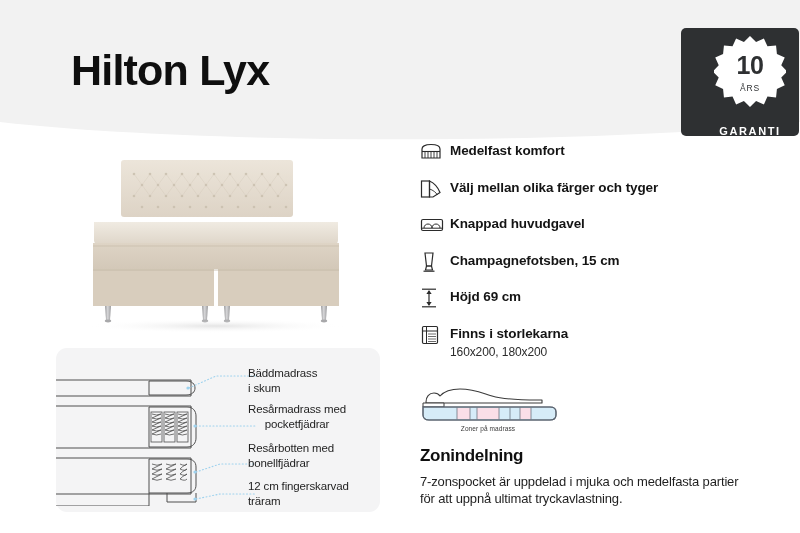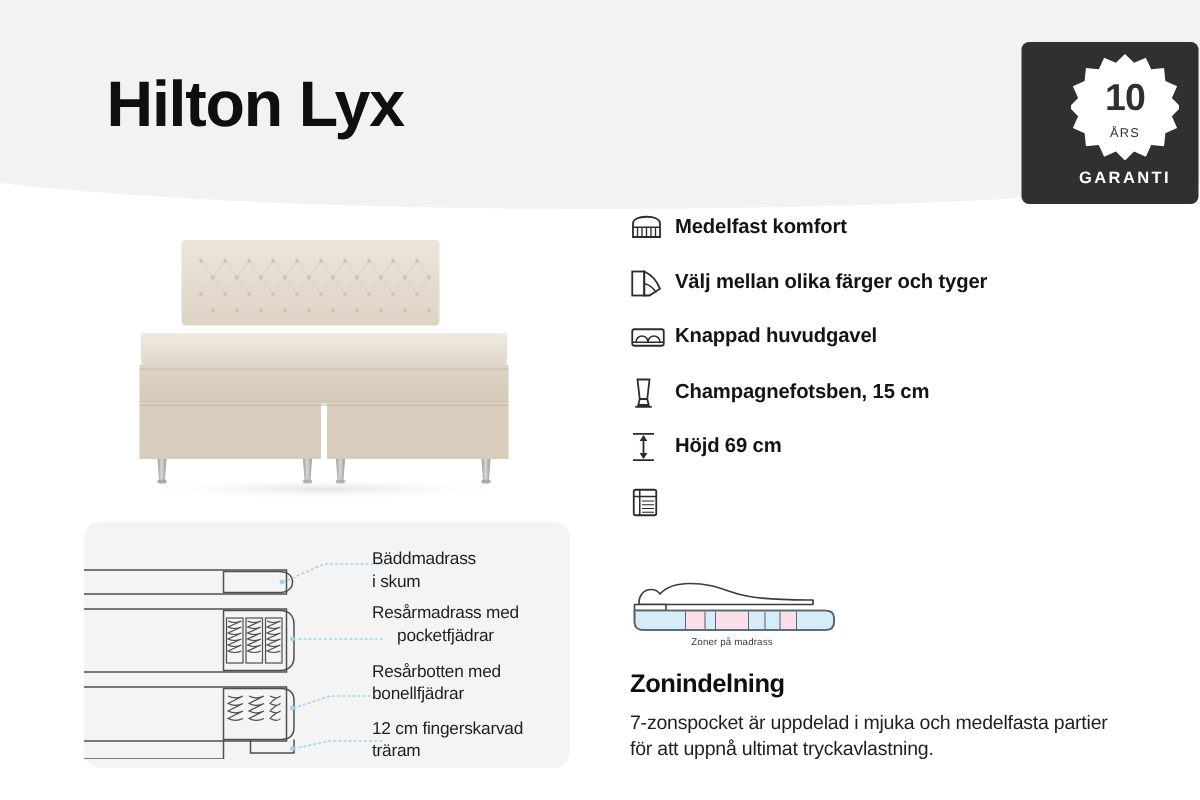--- a/index.html
+++ b/index.html
@@ -94,21 +94,21 @@
     left: 0; right: 0;
     top: 48px;
     text-align: center;
     font-size: 8.5px;
     font-weight: normal;
     color: #2e3032;
     letter-spacing: 0.8px;
     line-height: 10px;
   }
   .badge-text {
-    margin-top: 6px;
+    margin-top: 18px;
     font-size: 11px;
     font-weight: bold;
     color: #ffffff;
     letter-spacing: 1.6px;
   }
 
   
   .product-image {
     position: absolute;
     left: 66px;
@@ -441,20 +441,24 @@
           <line x1="2.5" y1="7" x2="17.5" y2="7" stroke="#2b2b2b" stroke-width="1"></line>
           <line x1="6.5" y1="2.5" x2="6.5" y2="19.5" stroke="#2b2b2b" stroke-width="1"></line>
           <g stroke="#2b2b2b" stroke-width="0.7">
             <line x1="8" y1="10" x2="16" y2="10"></line>
             <line x1="8" y1="12.5" x2="16" y2="12.5"></line>
             <line x1="8" y1="15" x2="16" y2="15"></line>
             <line x1="8" y1="17.5" x2="16" y2="17.5"></line>
           </g>
         </svg>
       </div>
+      <div class="feature-text">
+        <div class="feature-label">Finns i storlekarna</div>
+        <div class="feature-sub">160x200, 180x200</div>
+      </div>
     </div>
 
   </div>
 
   <div class="layers-card">
 
     <div class="layers-diagram">
       <svg width="200" height="152" viewBox="0 0 200 152">
         <g fill="none" stroke="#4f4f4f" stroke-width="1">
 

